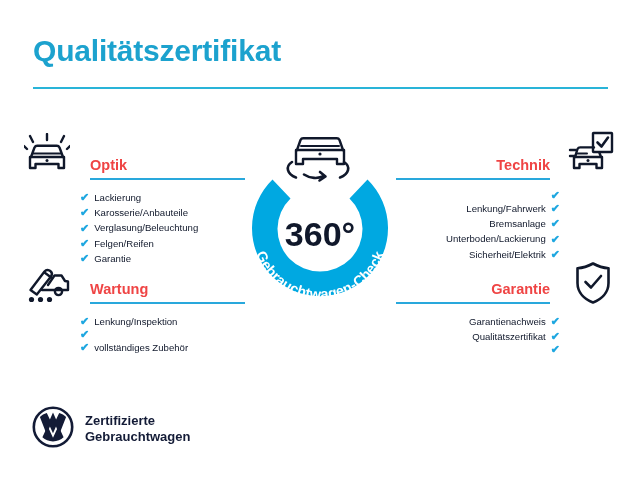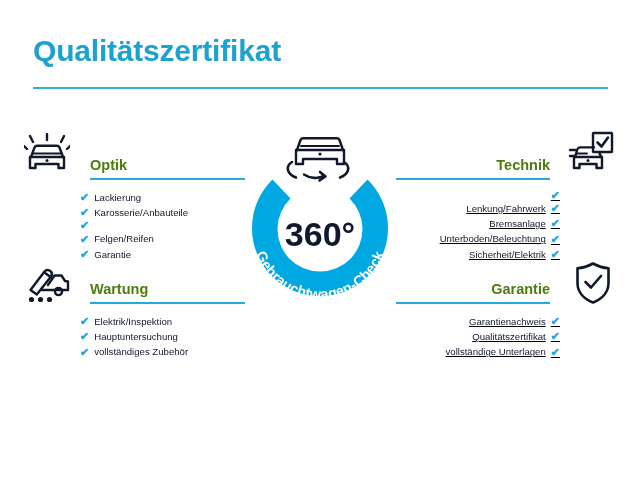--- a/index.html
+++ b/index.html
@@ -47,21 +47,21 @@
   }
   .quad-head {
     position: relative;
     height: 26px;
   }
   .quad-title {
     position: absolute;
     bottom: 1px;
     font-size: 14.5px;
     font-weight: bold;
-    color: #4d7c0f;
+    color: #ef4444;
     white-space: nowrap;
   }
   .quad-rule {
     position: absolute;
     height: 2px;
     background: #29A8DC;
   }
   .quad-list {
     list-style: none;
     margin: 0;
@@ -82,21 +82,21 @@
     line-height: 1;
   }
 
   
   .quad-left .quad-title { left: 10px; }
   .quad-left .quad-rule  { left: 10px; right: 0; bottom: -6px; }
   .quad-left .quad-list li { justify-content: flex-start; }
   .quad-left .check { margin-right: 5px; }
 
   
-  .quad-right { text-align: left; text-decoration: underline; }
+  .quad-right { text-align: left; }
   .quad-right .quad-title { right: 10px; }
   .quad-right .quad-rule  { left: 0; right: 10px; bottom: -6px; }
   .quad-right .quad-list li { justify-content: flex-end; }
   .quad-right .check { margin-left: 5px; order: 2; }
 
   #quad-optik   { left: 80px;  top: 148px; width: 165px; }
   #quad-wartung { left: 80px;  top: 272px; width: 165px; text-align: center; }
   #quad-technik { left: 396px; top: 148px; width: 164px; }
   #quad-garantie{ left: 396px; top: 272px; width: 164px; }
 
@@ -225,20 +225,21 @@
       <li>
           <span class="check">✔</span>
           <span>Lackierung</span>
         </li>
       <li>
           <span class="check">✔</span>
           <span>Karosserie/Anbauteile</span>
         </li>
       <li>
           <span class="check">✔</span>
+          <span>Verglasung/Beleuchtung</span>
         </li>
       <li>
           <span class="check">✔</span>
           <span>Felgen/Reifen</span>
         </li>
       <li>
           <span class="check">✔</span>
           <span>Garantie</span>
         </li>
     </ul>
@@ -256,42 +257,41 @@
       <li>
           <span class="check">✔</span>
           <span>Lenkung/Fahrwerk</span>
         </li>
       <li>
           <span class="check">✔</span>
           <span>Bremsanlage</span>
         </li>
       <li>
           <span class="check">✔</span>
-          <span>Unterboden/Beleuchtung</span>
+          <span>Unterboden/Lackierung</span>
         </li>
       <li>
           <span class="check">✔</span>
           <span>Sicherheit/Elektrik</span>
         </li>
     </ul>
   </div>
 
   <div class="quad quad-left" id="quad-wartung">
     <div class="quad-head">
       <span class="quad-title">Wartung</span>
       <span class="quad-rule"></span>
     </div>
     <ul class="quad-list">
       <li>
           <span class="check">✔</span>
-          <span>Elektrik/Inspektion</span>
-        </li>
-      <li>
-          <span class="check">✔</span>
-          <span>Hauptuntersuchung</span>
+          <span>Lenkung/Inspektion</span>
+        </li>
+      <li>
+          <span class="check">✔</span>
         </li>
       <li>
           <span class="check">✔</span>
           <span>vollständiges Zubehör</span>
         </li>
     </ul>
   </div>
 
   <div class="quad quad-right" id="quad-garantie">
     <div class="quad-head">
@@ -302,19 +302,40 @@
       <li>
           <span class="check">✔</span>
           <span>Garantienachweis</span>
         </li>
       <li>
           <span class="check">✔</span>
           <span>Qualitätszertifikat</span>
         </li>
       <li>
           <span class="check">✔</span>
-          <span>vollständige Unterlagen</span>
         </li>
     </ul>
   </div>
 
+  <div id="footer-logo">
+    <span class="vw-mark">
+      <svg width="42" height="42" viewBox="0 0 42 42" fill="none">
+        <circle cx="21" cy="21" r="19.2" stroke="#131B36" stroke-width="2.6" fill="none"></circle>
+        <path d="M21 6.6
+                 L24.1 13.6
+                 L27.2 6.9
+                 C29.9 7.6 32.3 9.1 34.1 11.1
+                 L27.2 28.4
+                 L24.0 20.6
+                 L21 27.2
+                 L17.9 20.6
+                 L14.7 28.4
+                 L7.9 11.1
+                 C9.7 9.1 12.1 7.6 14.8 6.9
+                 L17.9 13.6 Z" fill="#131B36"></path>
+        <path d="M10.4 31.3 L15.6 20.0 L18.8 27.0 L21 31.8 L23.2 27.0 L26.4 20.0 L31.6 31.3
+                 C28.9 33.8 25.2 35.4 21 35.4 C16.8 35.4 13.1 33.8 10.4 31.3 Z" fill="#131B36"></path>
+      </svg>
+    </span>
+    <span class="logo-text"><span>Zertifizierte</span><br><span>Gebrauchtwagen</span></span>
+  </div>
 
 </div>
 
 </body></html>

